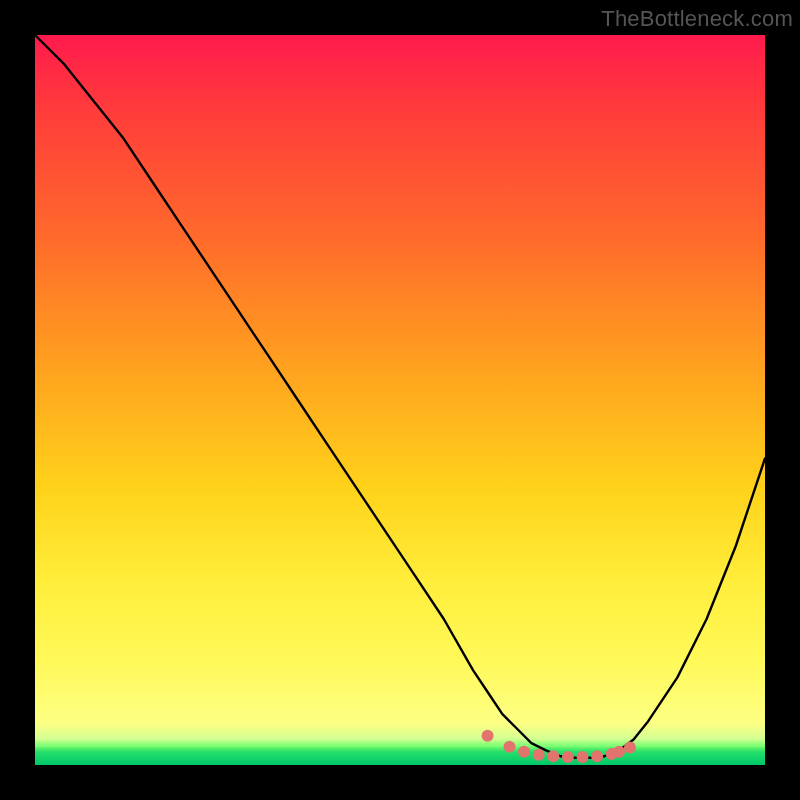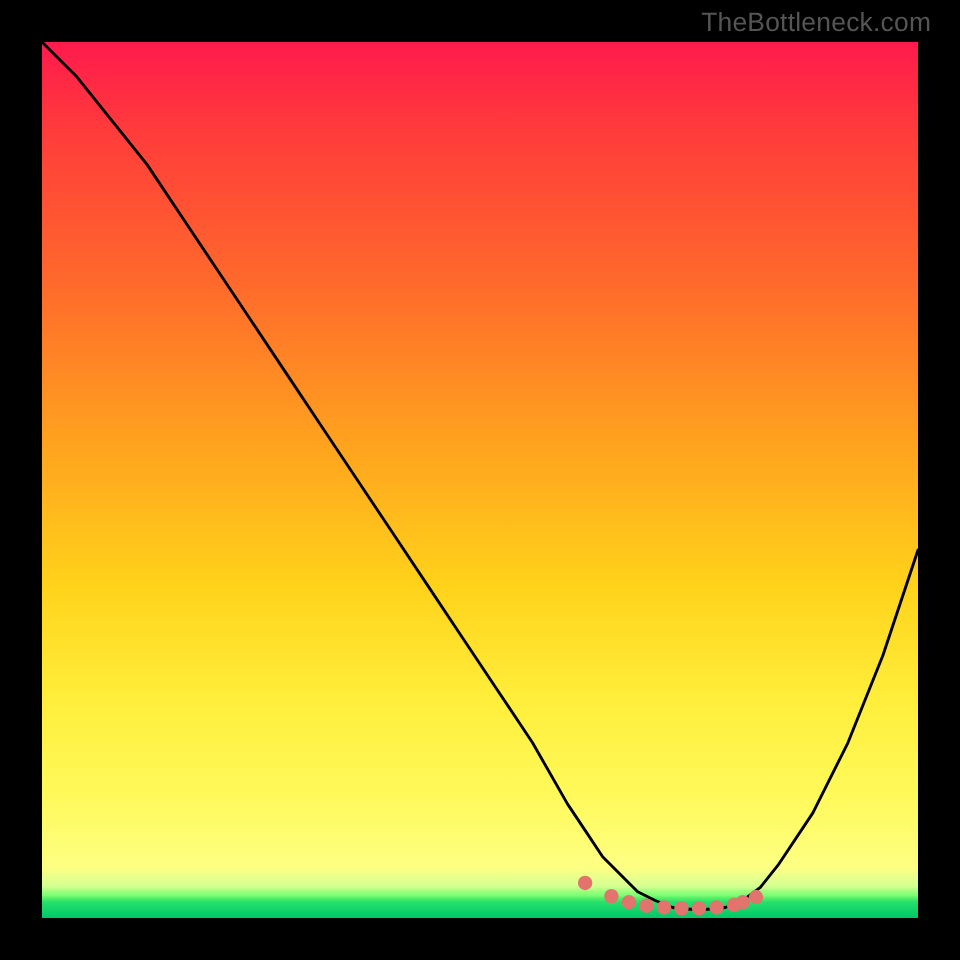--- a/index.html
+++ b/index.html
@@ -13,21 +13,21 @@
   }
   .frame {
     position: relative;
     width: 800px;
     height: 800px;
     background: #000;
   }
   .watermark {
     position: absolute;
     top: 6px;
-    right: 24px;
+    right: 7px;
     color: #555;
     font-size: 22px;
     font-weight: 500;
     letter-spacing: 0.2px;
     z-index: 50;
   }
   .plot-area {
     position: absolute;
     left: 35px;
     top: 35px;

